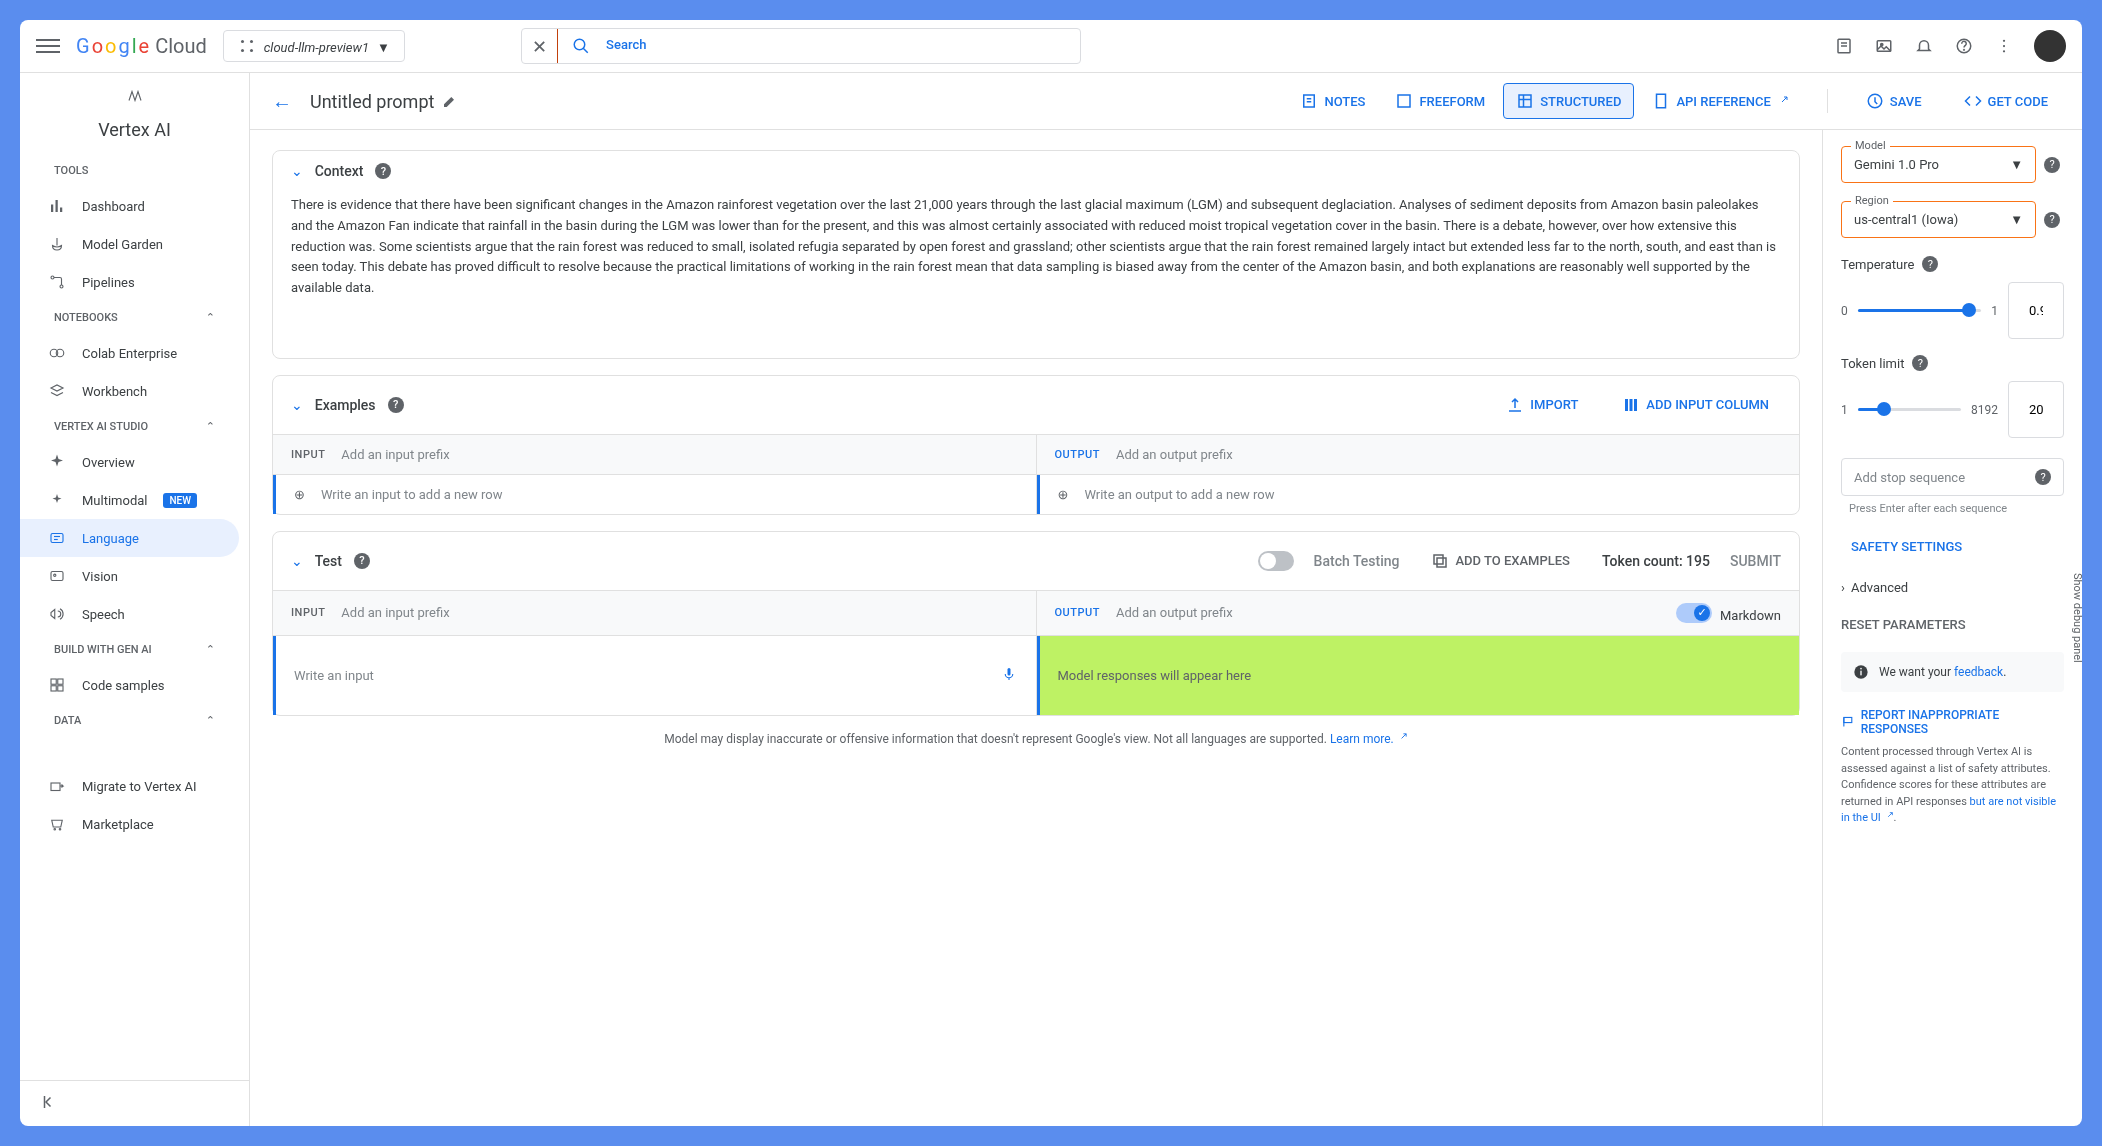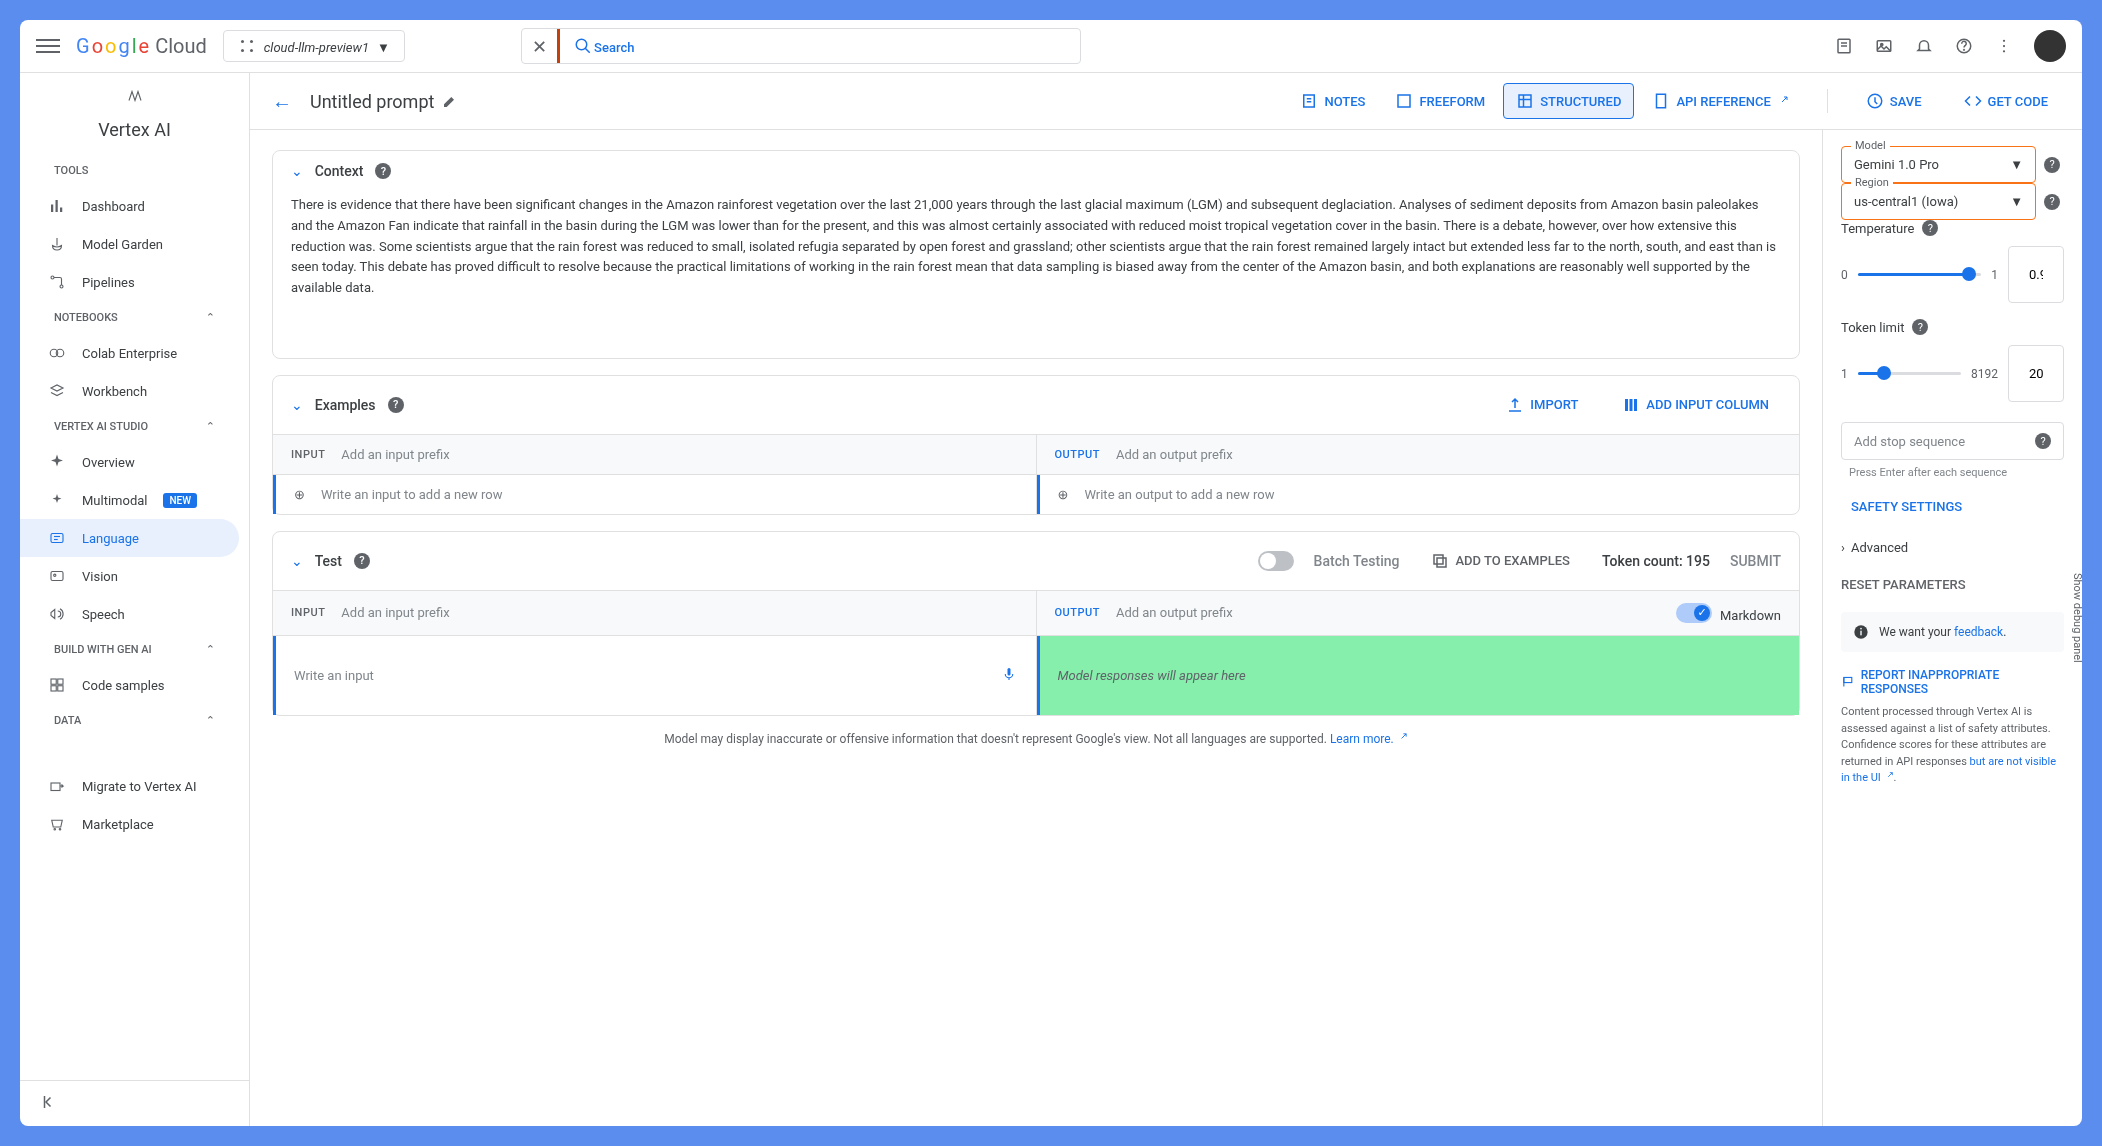--- a/index.html
+++ b/index.html
@@ -10,21 +10,21 @@
 .header { display: flex; align-items: center; padding: 8px 16px; border-bottom: 1px solid #e0e0e0; gap: 16px; }
 .hamburger { width: 24px; height: 24px; cursor: pointer; display: flex; flex-direction: column; justify-content: center; gap: 4px; }
 .hamburger span { height: 2px; background: #5f6368; }
 .logo { display: flex; align-items: center; gap: 2px; font-size: 20px; }
 .logo .g1 { color: #4285f4; } .logo .g2 { color: #ea4335; } .logo .g3 { color: #fbbc04; } .logo .g4 { color: #4285f4; } .logo .g5 { color: #34a853; } .logo .g6 { color: #ea4335; }
 .logo .cloud { color: #5f6368; margin-left: 4px; font-weight: 400; }
 .project-selector { display: flex; align-items: flex-end; gap: 8px; padding: 6px 14px; border: 1px solid #dadce0; border-radius: 4px; cursor: pointer; background: #fff; font-style: italic; }
 .search-box { flex: 1; max-width: 560px; display: flex; align-items: center; border: 1px solid #dadce0; border-radius: 4px; margin-left: 100px; }
 .search-input { flex: 1; padding: 8px 12px; border: none; outline: none; font-size: 14px; }
 .search-clear { padding: 0 10px; cursor: pointer; color: #5f6368; font-size: 18px; }
-.search-btn { display: flex; align-items: flex-end; gap: 2px; padding: 8px 14px; border-left: 3px solid #c2410c; color: #1a73e8; cursor: pointer; font-weight: 500; }
+.search-btn { display: flex; align-items: flex-start; gap: 16px; padding: 8px 14px; border-left: 1px solid #c2410c; color: #1a73e8; cursor: pointer; font-weight: 500; }
 .header-icons { margin-left: auto; display: flex; align-items: center; gap: 20px; }
 .header-icon { width: 20px; height: 20px; cursor: pointer; color: #5f6368; display: flex; align-items: center; justify-content: center; }
 .avatar { width: 32px; height: 32px; border-radius: 50%; background: #333; cursor: pointer; }
 
 
 .body { display: flex; flex: 1; overflow: hidden; }
 .sidebar { width: 230px; border-right: 1px solid #e0e0e0; display: flex; flex-direction: column; overflow-y: auto; position: relative; }
 .sidebar-title { display: flex; align-items: center; gap: 14px; padding: 14px 18px; font-size: 18px; font-weight: 400; color: #3c4043; flex-direction: column; }
 .section-header { display: flex; align-items: center; justify-content: space-between; padding: 10px 34px; font-size: 11px; font-weight: 500; color: #5f6368; cursor: pointer; text-transform: uppercase; }
 .sidebar-item { display: flex; align-items: center; gap: 16px; padding: 10px 18px 10px 28px; cursor: pointer; color: #3c4043; font-size: 13px; }
@@ -55,35 +55,35 @@
 
 .io-row { display: flex; border-top: 1px solid #e0e0e0; }
 .io-cell { flex: 1; padding: 12px 18px; display: flex; align-items: center; gap: 16px; }
 .io-cell:first-child { border-right: 1px solid #e0e0e0; }
 .io-label { font-size: 11px; font-weight: 500; color: #5f6368; letter-spacing: 0.5px; }
 .io-label.out { color: #1a73e8; }
 .io-placeholder { color: #80868b; font-size: 13px; }
 .io-row.gray { background: #f8f9fa; }
 .io-row.write .io-cell { border-left: 3px solid #1a73e8; }
 .add-circle { color: #5f6368; }
-.test-output-cell { background: #86efac; font-style: italic; }
+.test-output-cell { background: #bef264; }
 .mic-icon { margin-left: auto; color: #1a73e8; }
 
 .toggle { width: 36px; height: 20px; background: #bdc1c6; border-radius: 10px; position: relative; cursor: pointer; }
 .toggle::after { content: ''; width: 16px; height: 16px; background: #fff; border-radius: 50%; position: absolute; top: 2px; left: 2px; }
 .toggle.on { background: #aecbfa; }
 .toggle.on::after { left: 18px; background: #1a73e8; }
 .toggle.check.on::after { content: '✓'; color: #fff; font-size: 11px; display: flex; align-items: center; justify-content: center; }
 
 .disclaimer { text-align: center; font-size: 12px; color: #5f6368; margin-top: 10px; }
 .disclaimer a { color: #1a73e8; text-decoration: none; }
 
 
 .right-panel { width: 260px; border-left: 1px solid #e0e0e0; padding: 16px 18px; overflow-y: auto; font-size: 13px; }
-.rp-field { position: relative; }
+.rp-field { margin-bottom: 18px; position: relative; }
 .rp-label { position: absolute; top: -7px; left: 10px; background: #fff; padding: 0 4px; font-size: 11px; color: #5f6368; }
 .rp-select { width: calc(100% - 28px); padding: 10px 12px; border: 1px solid #f97316; border-radius: 4px; display: flex; justify-content: space-between; align-items: center; cursor: pointer; }
 .rp-select-row { display: flex; align-items: center; gap: 8px; }
 .param-row { margin-bottom: 16px; }
 .param-label { display: flex; align-items: center; gap: 8px; font-size: 13px; color: #3c4043; margin-bottom: 10px; }
 .slider-row { display: flex; align-items: center; gap: 10px; }
 .slider-track { flex: 1; height: 3px; background: #dadce0; position: relative; border-radius: 2px; }
 .slider-fill { position: absolute; height: 100%; background: #1a73e8; border-radius: 2px; }
 .slider-thumb { width: 14px; height: 14px; background: #1a73e8; border-radius: 50%; position: absolute; top: -6px; cursor: pointer; }
 .slider-min, .slider-max { font-size: 12px; color: #5f6368; }

